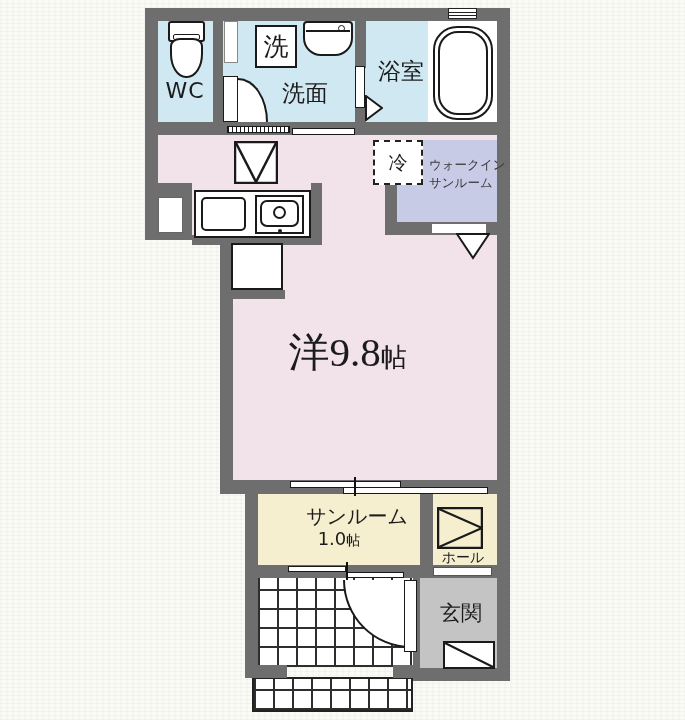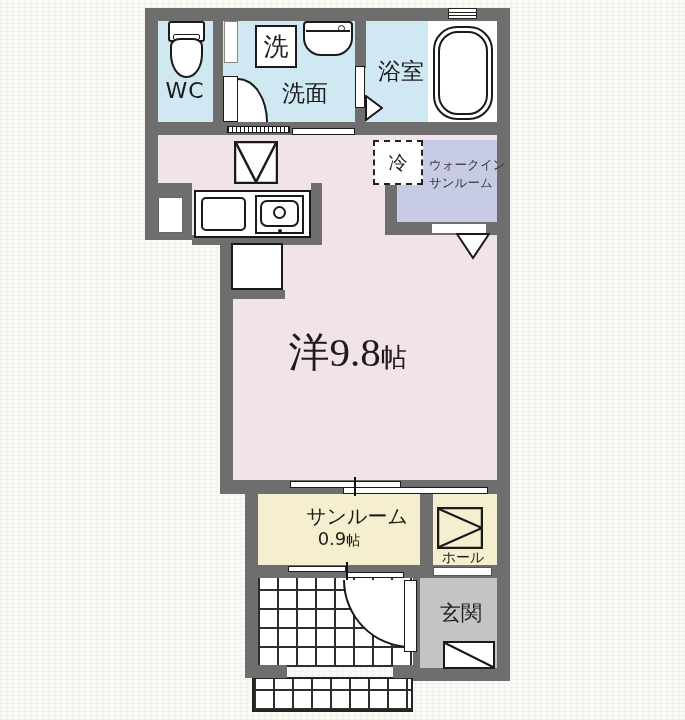--- a/index.html
+++ b/index.html
@@ -169,19 +169,19 @@
     <div>ウォークイン</div>
     <div>サンルーム</div>
   </div>
   <div class="label" style="left:260px;top:330px;width:175px;display:flex;align-items:baseline;justify-content:center;font-family:Liberation Serif, serif;">
     <span style="font-size:41px;">洋9.8</span>
     <span style="font-size:26px;">帖</span>
   </div>
   <div class="label" style="left:270px;top:505px;width:138px;text-align:center;">
     <div style="font-size:20px;text-align:right;">サンルーム</div>
     <div style="margin-top:2px;">
-      <span style="font-size:18px;">0.9</span><span style="font-size:14px;">帖</span>
+      <span style="font-size:18px;">1.0</span><span style="font-size:14px;">帖</span>
     </div>
   </div>
   <div class="label" style="left:434px;top:550px;width:58px;text-align:center;font-size:14px;">ホール</div>
   <div class="label" style="left:430px;top:602px;width:52px;text-align:right;font-size:21px;">玄関</div>
 
 </div>
 
 </body></html>

